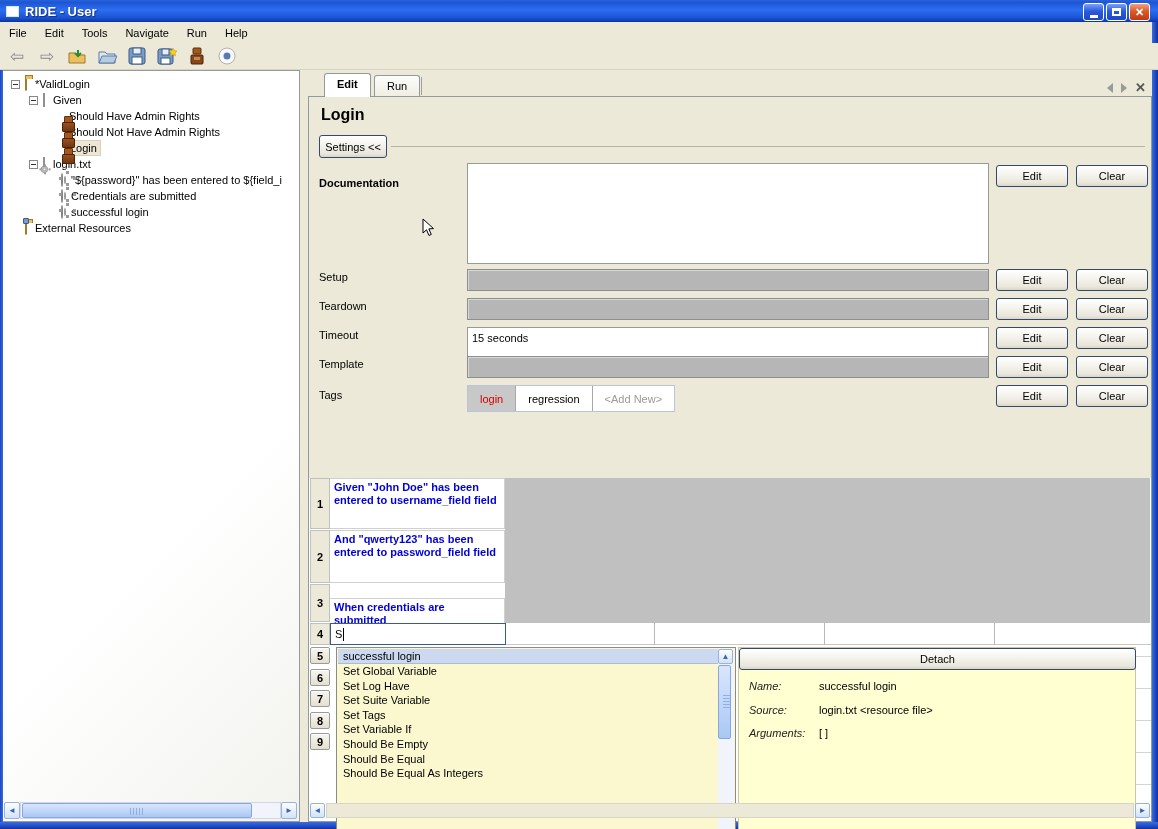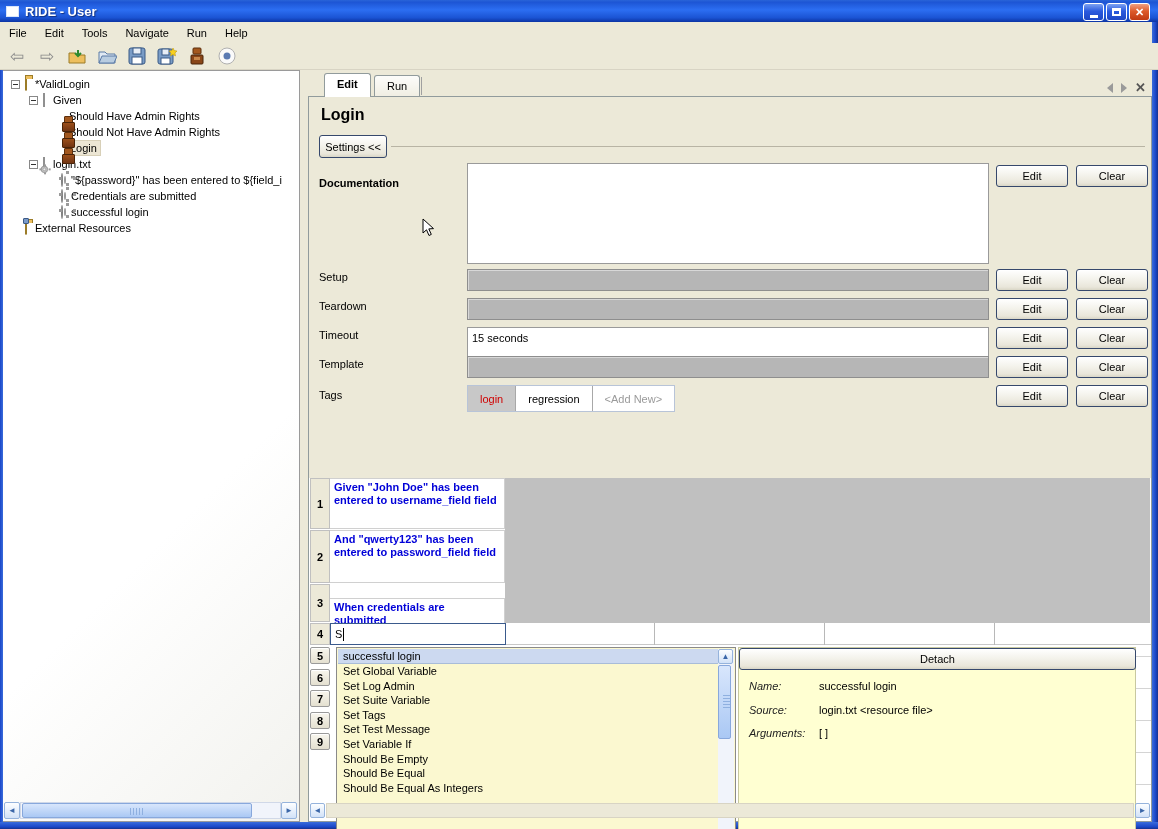--- a/index.html
+++ b/index.html
@@ -376,24 +376,23 @@
         <span class="hline-right" style="top:242px;"></span>
         <span class="hline-right" style="top:274px;"></span>
         <span class="hline-right" style="top:306px;"></span>
         <span class="hline-right" style="top:338px;"></span>
 
         <div class="dropdown">
           <div class="dd-items">
 
           <div class="dd-item selected">successful login</div>
               <div class="dd-item">Set Global Variable</div>
-              <div class="dd-item">Set Log Admin</div>
+              <div class="dd-item">Set Log Have</div>
               <div class="dd-item">Set Suite Variable</div>
               <div class="dd-item">Set Tags</div>
-              <div class="dd-item">Set Test Message</div>
               <div class="dd-item">Set Variable If</div>
               <div class="dd-item">Should Be Empty</div>
               <div class="dd-item">Should Be Equal</div>
               <div class="dd-item">Should Be Equal As Integers</div>
             </div>
           <div class="dd-vsb">
             <div class="abs sb-btn" style="top:0;left:0;width:15px;height:15px;">▲</div>
             <div class="sb-thumb" style="left:0px;top:16px;width:13px;height:74px;">
                 <span class="grip-v"></span>
               </div>

